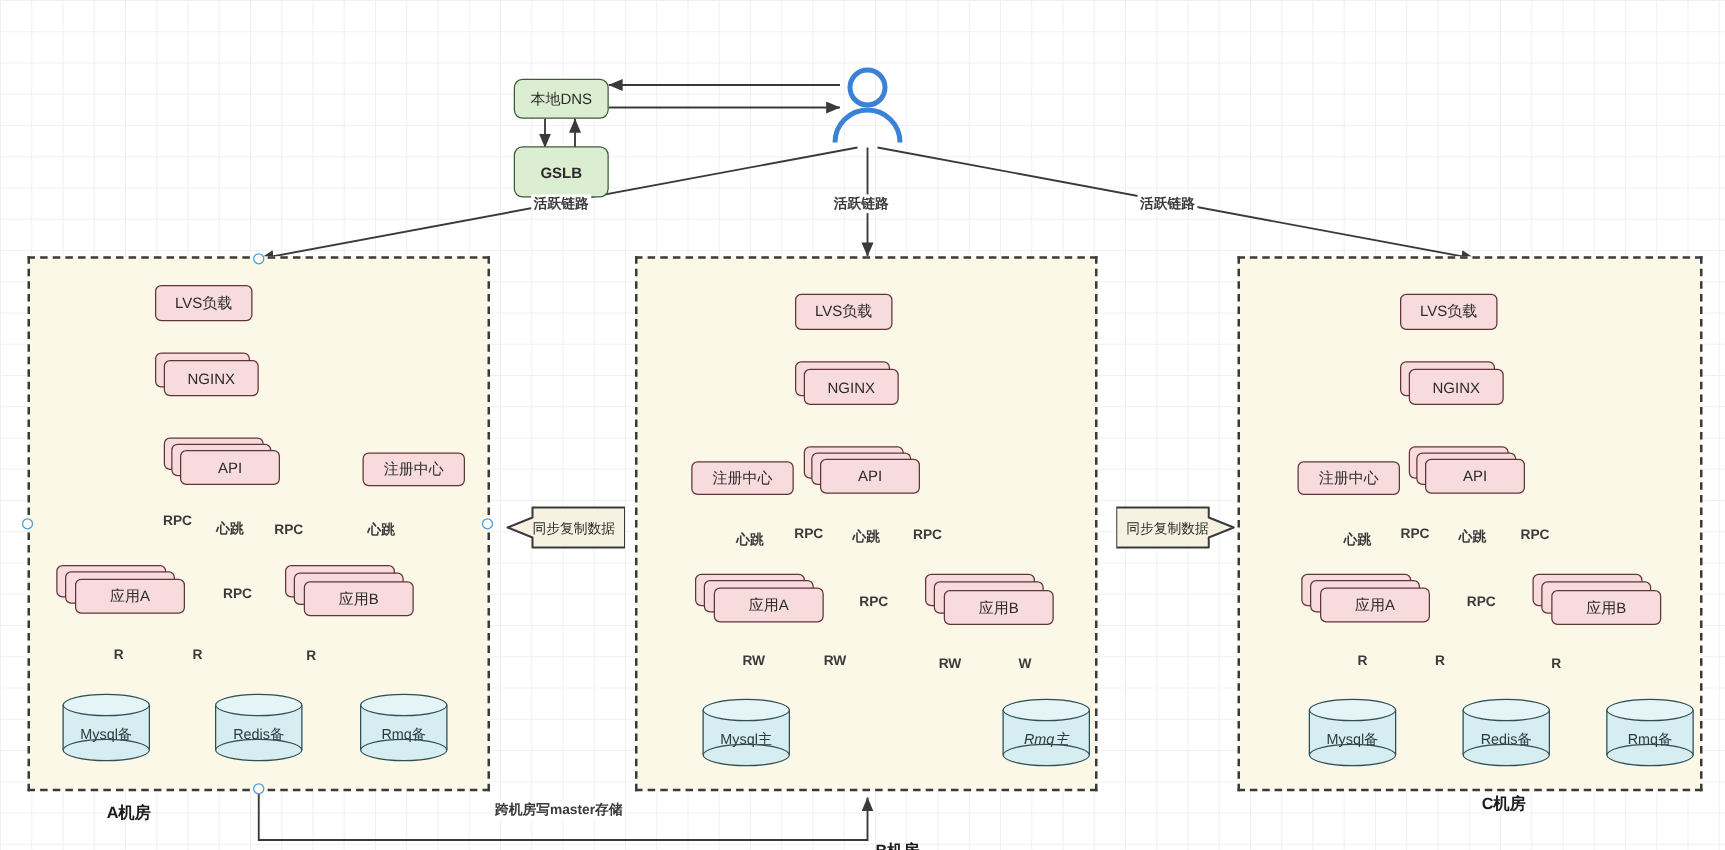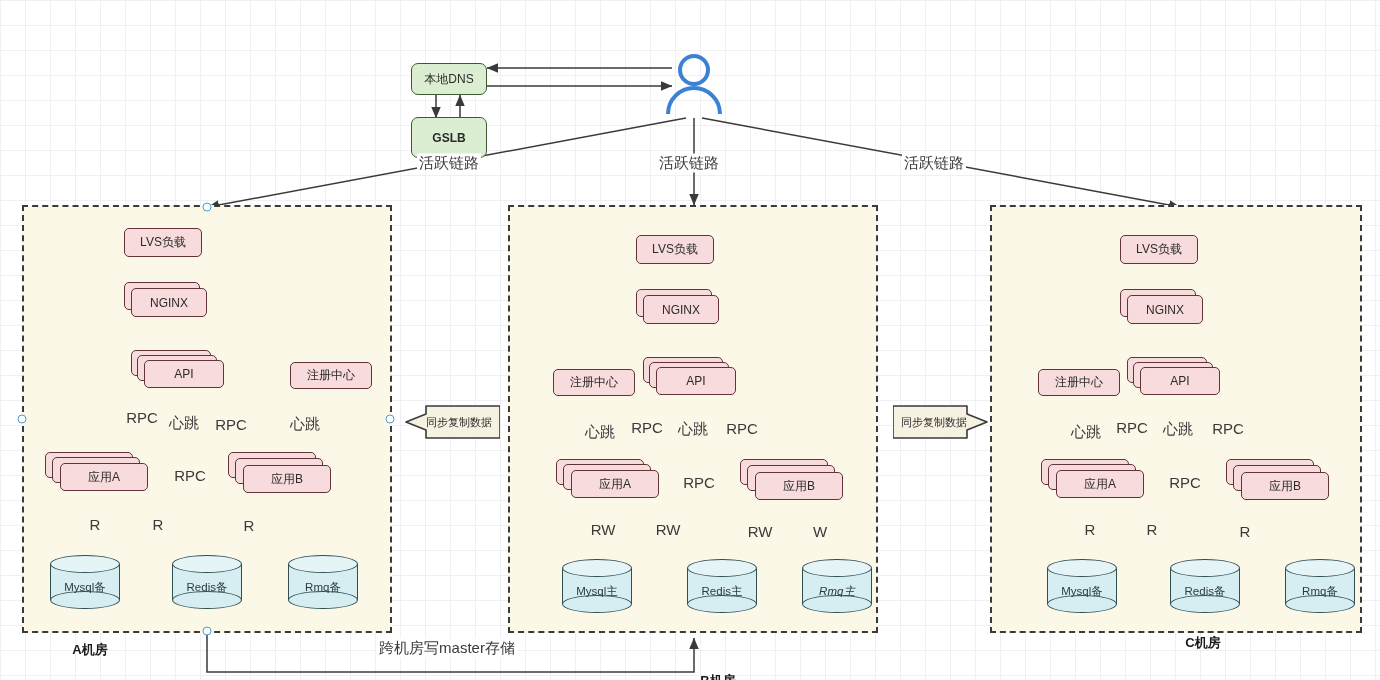--- a/index.html
+++ b/index.html
@@ -96,26 +96,27 @@
     text-align: center;
     font-size: 11.5px;
     color: #2b3b3d;
     white-space: nowrap;
     margin-top: 17px;
   }
 
   
   .elabel {
     position: absolute;
-    font-size: 15px;
+    font-size: 11px;
     color: #3a3a3a;
     background: #fbf8e8;
     padding: 0 2px;
     white-space: nowrap;
     transform: translate(-50%, -50%);
+    font-weight: bold;
   }
   .elabel.on-white { background: #ffffff; }
 
   
   .blockarrow { position: absolute; }
   .blockarrow .txt {
     position: absolute;
     left: 0; top: 0; width: 100%; height: 100%;
     display: flex; align-items: center; justify-content: center;
     font-size: 11px; color: #2b2b2b; white-space: nowrap;
@@ -228,21 +229,21 @@
   </div>
   <div class="node green" style="left:411px; top:117px; width:76px; height:41px;font-weight:bold;">
     <span>GSLB</span>
   </div>
 
   <div class="elabel on-white" style="left:449px; top:163px;">活跃链路</div>
   <div class="elabel on-white" style="left:689px; top:163px;">活跃链路</div>
   <div class="elabel on-white" style="left:934px; top:163px;">活跃链路</div>
 
   <div class="dc" style="left:22px; top:205px; width:370px; height:428px;"></div>
-  <div class="dc-label" style="left:90px; top:641px;">A机房</div>
+  <div class="dc-label" style="left:103px; top:641px;">A机房</div>
   <div class="anchor" style="left:207px; top:207px;"></div>
   <div class="anchor" style="left:22px; top:419px;"></div>
   <div class="anchor" style="left:390px; top:419px;"></div>
   <div class="anchor" style="left:207px; top:631px;"></div>
 
   <div class="node pink" style="left:124px; top:228px; width:78px; height:29px;">
     <span>LVS负载</span>
   </div>
 
   <div class="stack" style="left:124px; top:282px; width:76px; height:28px;"></div>
@@ -332,26 +333,20 @@
   <div class="stack" style="left:747px; top:465px; width:88px; height:26px;"></div>
   <div class="node pink" style="left:755px; top:472px; width:88px; height:28px;">
     <span>应用B</span>
   </div>
 
   <div class="cyl" style="left:562px; top:559px; width:70px; height:54px;">
     <div class="body"></div>
     <div class="bot"></div>
     <div class="top"></div>
     <div class="cyl-label">Mysql主</div>
-  </div>
-  <div class="cyl" style="left:687px; top:559px; width:70px; height:54px;">
-    <div class="body"></div>
-    <div class="bot"></div>
-    <div class="top"></div>
-    <div class="cyl-label">Redis主</div>
   </div>
   <div class="cyl" style="left:802px; top:559px; width:70px; height:54px;font-style:italic;">
     <div class="body"></div>
     <div class="bot"></div>
     <div class="top"></div>
     <div class="cyl-label">Rmq主</div>
   </div>
 
   <div class="elabel" style="left:647px; top:427px;">RPC</div>
   <div class="elabel" style="left:742px; top:428px;">RPC</div>

